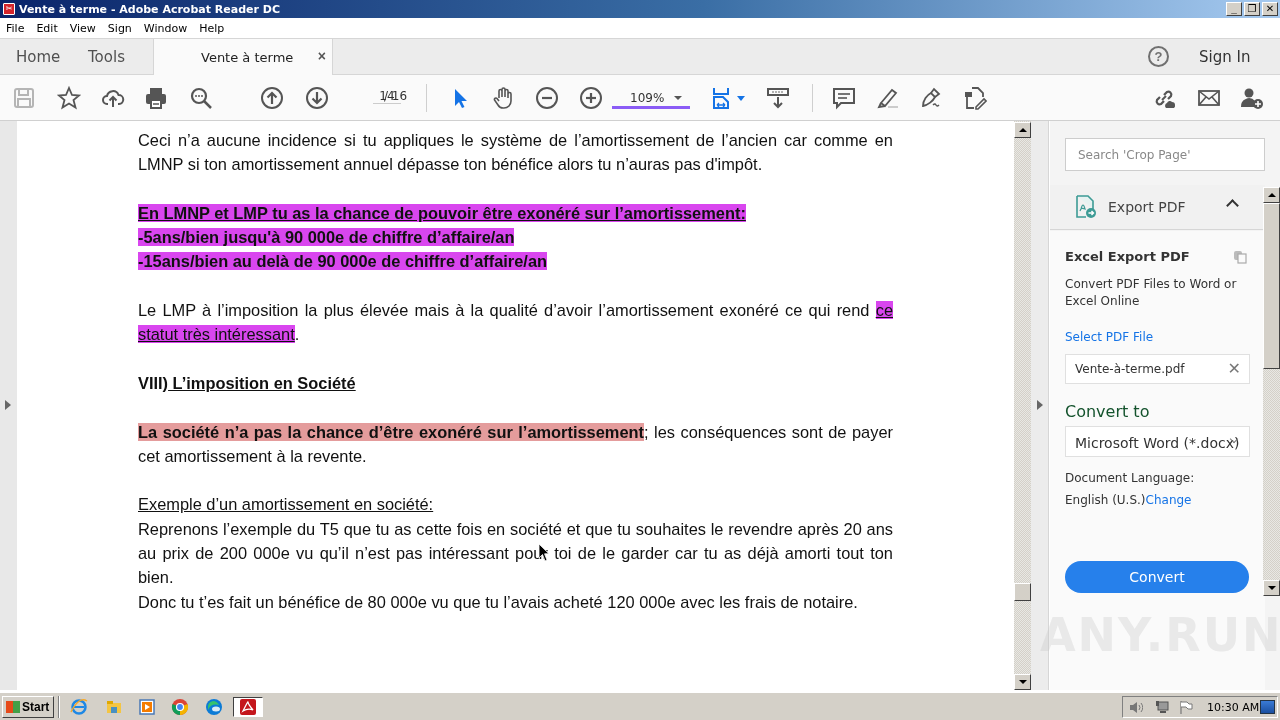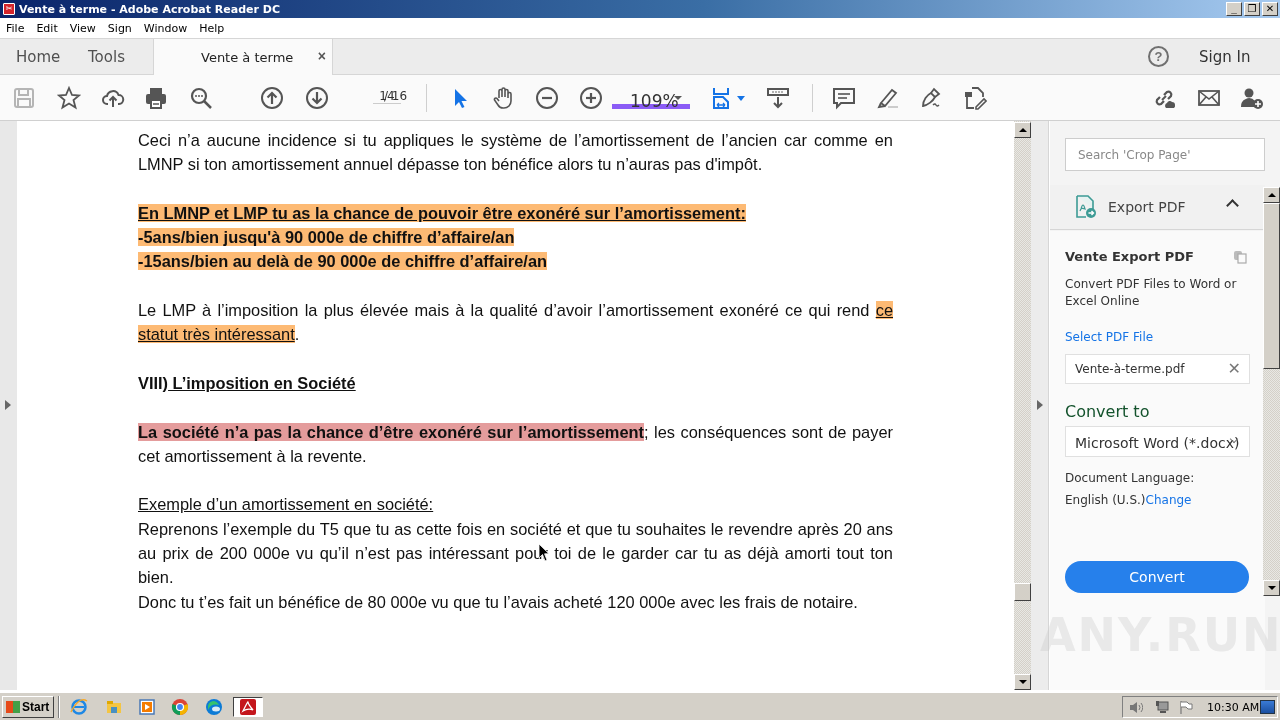--- a/index.html
+++ b/index.html
@@ -26,35 +26,35 @@
   .doc-tab .close { position: absolute; right: 6px; top: 9px; font-size: 14px; color: #555; font-weight: bold; }
   .help-icon { position: absolute; left: 1148px; top: 7px; width: 21px; height: 21px; border: 2px solid #707070; border-radius: 50%; color: #707070; font-size: 13px; text-align: center; line-height: 17px; font-weight: bold; }
   .signin { position: absolute; left: 1199px; top: 9px; font-size: 15px; color: #333; font-family: "DejaVu Sans", sans-serif; }
 
   
   .toolbar { position: absolute; left: 0; top: 75px; width: 1280px; height: 46px; background: #fafafa; border-bottom: 1px solid #d0d0d0; }
   .tb-icon { position: absolute; top: 11px; width: 24px; height: 24px; display: flex; align-items: center; justify-content: center; }
   .tb-icon svg { width: 24px; height: 24px; }
   .page-num { position: absolute; left: 349px; top: 14px; width: 28px; font-size: 12px; color: #333; text-align: center; border-bottom: 1px solid #ccc; font-family: "DejaVu Sans", sans-serif; margin-left: 24px; }
   .page-total { position: absolute; left: 384px; top: 14px; font-size: 12px; color: #333; font-family: "DejaVu Sans", sans-serif; }
-  .zoom-sel { position: absolute; left: 612px; top: 14px; width: 78px; height: 20px; border-bottom: 5px solid #8b5cf6; font-size: 17px; color: #333; font-family: "DejaVu Sans", sans-serif; }
+  .zoom-sel { position: absolute; left: 612px; top: 14px; width: 78px; height: 20px; border-bottom: 3px solid #8b5cf6; font-size: 12px; color: #333; font-family: "DejaVu Sans", sans-serif; }
   .zoom-sel .val { position: absolute; left: 18px; top: 2px; }
   .zoom-sel .caret { position: absolute; right: 8px; top: 7px; width: 0; height: 0; border-left: 4px solid transparent; border-right: 4px solid transparent; border-top: 4px solid #555; }
   .tb-sep { position: absolute; top: 9px; width: 1px; height: 28px; background: #cfcfcf; }
 
   
   .left-rail { position: absolute; left: 0; top: 121px; width: 17px; height: 569px; background: #e8e8e8; }
   .left-rail .arrow { position: absolute; left: 5px; top: 279px; width: 0; height: 0; border-top: 5px solid transparent; border-bottom: 5px solid transparent; border-left: 6px solid #666; }
 
   
   .doc-area { position: absolute; left: 17px; top: 121px; width: 997px; height: 569px; background: #fff; overflow: hidden; }
   .doc-text { position: absolute; left: 121px; top: 7px; width: 755px; font-family: "Liberation Sans", sans-serif; font-size: 16.4px; line-height: 24.3px; color: #111; }
   .doc-text p { text-align: justify; text-align-last: left; }
   .blank { height: 24.3px; }
-  .hl-green { background: #fdba74; }
+  .hl-green { background: #d946ef; }
   .hl-red { background: #e49c9c; }
   .bold { font-weight: bold; }
   .ul { text-decoration: underline; }
   .cursor { position: absolute; left: 528px; top: 423px; width: 0; height: 0; }
 
   
   .vscroll { position: absolute; width: 17px; background: repeating-conic-gradient(#e8e8e4 0% 25%, #d4d0c8 0% 50%) 0 0 / 2px 2px; }
   .sb-btn { position: absolute; left: 0; width: 17px; height: 16px; background: #d4d0c8; border: 1px solid; border-color: #fff #404040 #404040 #fff; }
   .sb-btn .up { position: absolute; left: 4px; top: 5px; width: 0; height: 0; border-left: 4px solid transparent; border-right: 4px solid transparent; border-bottom: 4px solid #000; }
   .sb-btn .down { position: absolute; left: 4px; top: 5px; width: 0; height: 0; border-left: 4px solid transparent; border-right: 4px solid transparent; border-top: 4px solid #000; }
@@ -332,21 +332,21 @@
         <path d="M1 1 H12 L17 6 V14" fill="#e6f2f1" stroke="#3d9b95" stroke-width="1.6"></path>
         <path d="M1 1 V22 H10" fill="none" stroke="#3d9b95" stroke-width="1.6"></path>
         <path d="M5 14 q2 -8 4 0 q-4 -2 -5 2" fill="none" stroke="#3d9b95" stroke-width="1.2"></path>
         <circle cx="15" cy="18" r="5" fill="#3d9b95"></circle>
         <path d="M12.5 18 H17 M15.5 16 L17.5 18 L15.5 20" stroke="#fff" stroke-width="1.4" fill="none"></path>
       </svg>
     <span class="lbl">Export PDF</span>
     <span class="chev"></span>
   </div>
   <div class="rp-body">
-    <div class="rp-title">Vente Export PDF</div>
+    <div class="rp-title">Excel Export PDF</div>
     <svg class="rp-copy-ico" viewBox="0 0 14 14">
         <rect x="1" y="1" width="8" height="9" rx="2" fill="#bbb"></rect>
         <rect x="5" y="4" width="8" height="9" fill="#fafafa" stroke="#aaa" stroke-width="1.2"></rect>
       </svg>
     <div class="rp-desc">Convert PDF Files to Word or Excel Online</div>
     <div class="rp-select-link">Select PDF File</div>
     <div class="rp-file">
       <span>Vente-à-terme.pdf</span>
       <span class="x">✕</span>
     </div>

